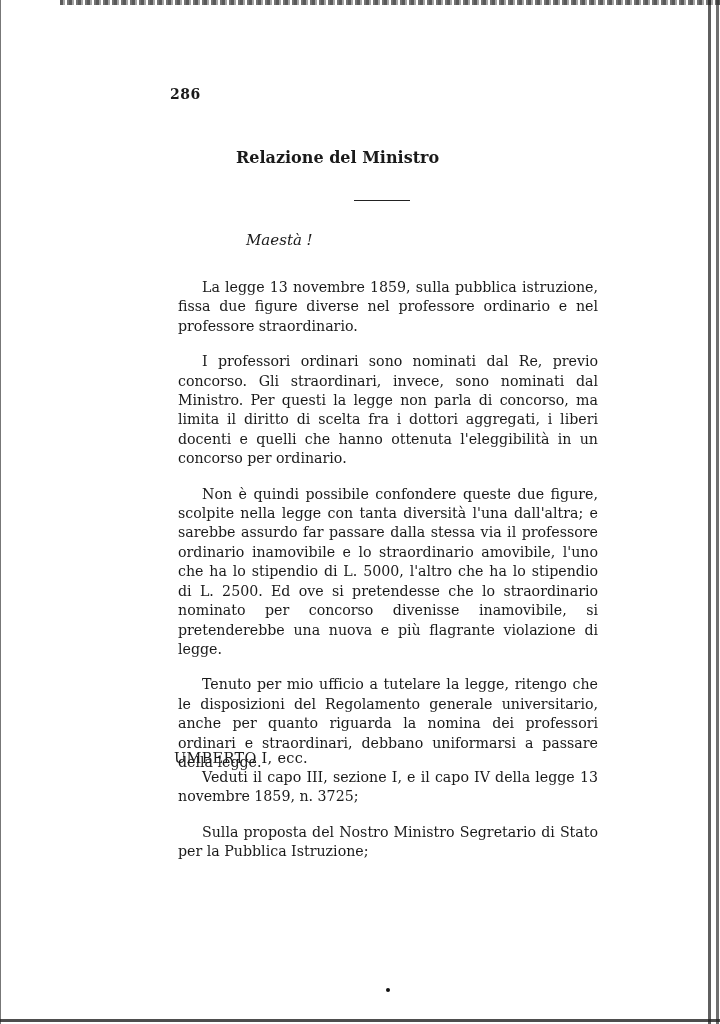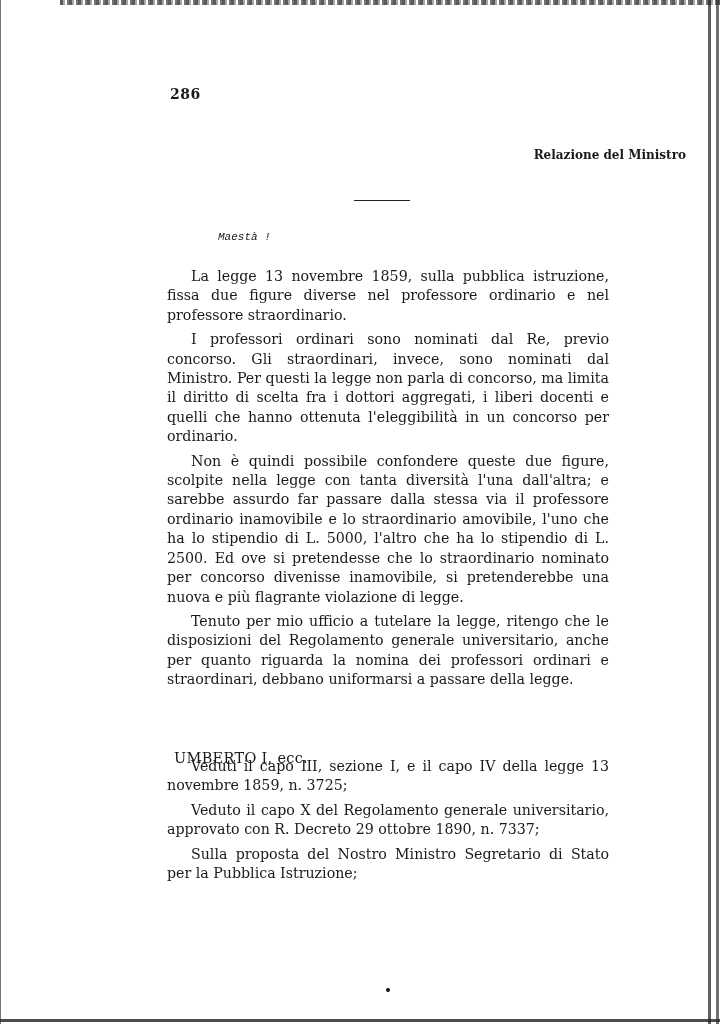--- a/index.html
+++ b/index.html
@@ -13,31 +13,31 @@
     background: repeating-linear-gradient(90deg, #222 0 3px, #888 3px 5px, #fff 5px 7px, #444 7px 9px);
     opacity: 0.75;
   }
   .edge-left { position: absolute; left: 0; top: 0; width: 1px; height: 1024px; background: #777; }
   .edge-right { position: absolute; left: 708px; top: 0; width: 3px; height: 1024px; background: #2a2a2a; opacity: 0.75; }
   .edge-right2 { position: absolute; left: 716px; top: 0; width: 3px; height: 1024px; background: #333; opacity: 0.7; }
   .edge-bottom { position: absolute; left: 0; top: 1019px; width: 720px; height: 3px; background: #222; opacity: 0.8; }
   .speck { position: absolute; left: 386px; top: 988px; width: 4px; height: 4px; background: #111; border-radius: 50%; }
 
   .page-number { position: absolute; left: 170px; top: 86px; font-size: 14px; font-weight: bold; letter-spacing: 0.5px; }
-  .title-1 { position: absolute; left: 150px; width: 450px; top: 148px; text-align: right; font-weight: bold; font-size: 12px; }
+  .title-1 { position: absolute; left: 150px; width: 450px; top: 148px; text-align: left; font-weight: bold; font-size: 16px; }
   .title-1 span { position: relative; left: 86px; }
   .title-2 { position: absolute; left: 160px; top: 172px; width: 454px; font-weight: bold; font-size: 15.5px; white-space: nowrap; word-spacing: 1px; }
   .rule { position: absolute; left: 354px; top: 200px; width: 56px; height: 1px; background: #222; }
-  .salutation { position: absolute; left: 218px; top: 231px; font-style: italic; font-size: 11px; font-family: Liberation Mono, monospace; }
+  .salutation { position: absolute; left: 246px; top: 231px; font-style: italic; font-size: 15px; }
 
   .body-text {
     position: absolute; left: 162px; width: 452px; font-size: 14.2px; line-height: 19.4px;
     text-align: justify;
   }
-  .body-text p { margin: 5px; text-indent: 24px; text-align: justify; }
+  .body-text p { margin: 16px; text-indent: 24px; text-align: justify; }
   .para-1 { top: 262px; }
   .heading-king { position: absolute; left: 150px; width: 460px; top: 750px; font-size: 14.5px; letter-spacing: 0.3px; }
   .heading-king span { position: relative; left: 24px; }
   .para-2 { top: 752px; }
 </style>
 </head>
 <body>
 
 <div class="page">
   <div class="edge-top"></div>
@@ -58,16 +58,15 @@
     <p>La legge 13 novembre 1859, sulla pubblica istruzione, fissa due figure diverse nel professore ordinario e nel professore straordinario.</p>
     <p>I professori ordinari sono nominati dal Re, previo concorso. Gli straordinari, invece, sono nominati dal Ministro. Per questi la legge non parla di concorso, ma limita il diritto di scelta fra i dottori aggregati, i liberi docenti e quelli che hanno ottenuta l'eleggibilità in un concorso per ordinario.</p>
     <p>Non è quindi possibile confondere queste due figure, scolpite nella legge con tanta diversità l'una dall'altra; e sarebbe assurdo far passare dalla stessa via il professore ordinario inamovibile e lo straordinario amovibile, l'uno che ha lo stipendio di L. 5000, l'altro che ha lo stipendio di L. 2500. Ed ove si pretendesse che lo straordinario nominato per concorso divenisse inamovibile, si pretenderebbe una nuova e più flagrante violazione di legge.</p>
     <p>Tenuto per mio ufficio a tutelare la legge, ritengo che le disposizioni del Regolamento generale universitario, anche per quanto riguarda la nomina dei professori ordinari e straordinari, debbano uniformarsi a passare della legge.</p>
   </div>
 
   <div class="heading-king"><span>UMBERTO I, ecc.</span></div>
 
   <div class="body-text para-2">
     <p>Veduti il capo III, sezione I, e il capo IV della legge 13 novembre 1859, n. 3725;</p>
-    <p>Veduto il capo X del Regolamento generale universitario, approvato con R. Decreto 29 ottobre 1890, n. 7337;</p>
     <p>Sulla proposta del Nostro Ministro Segretario di Stato per la Pubblica Istruzione;</p>
   </div>
 </div>
 
 </body></html>

